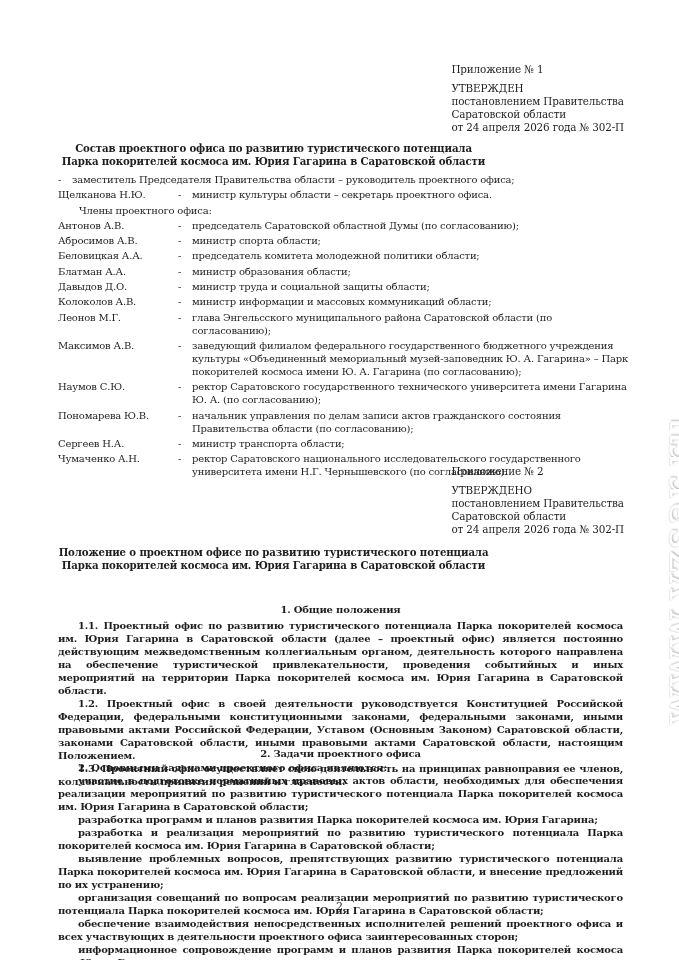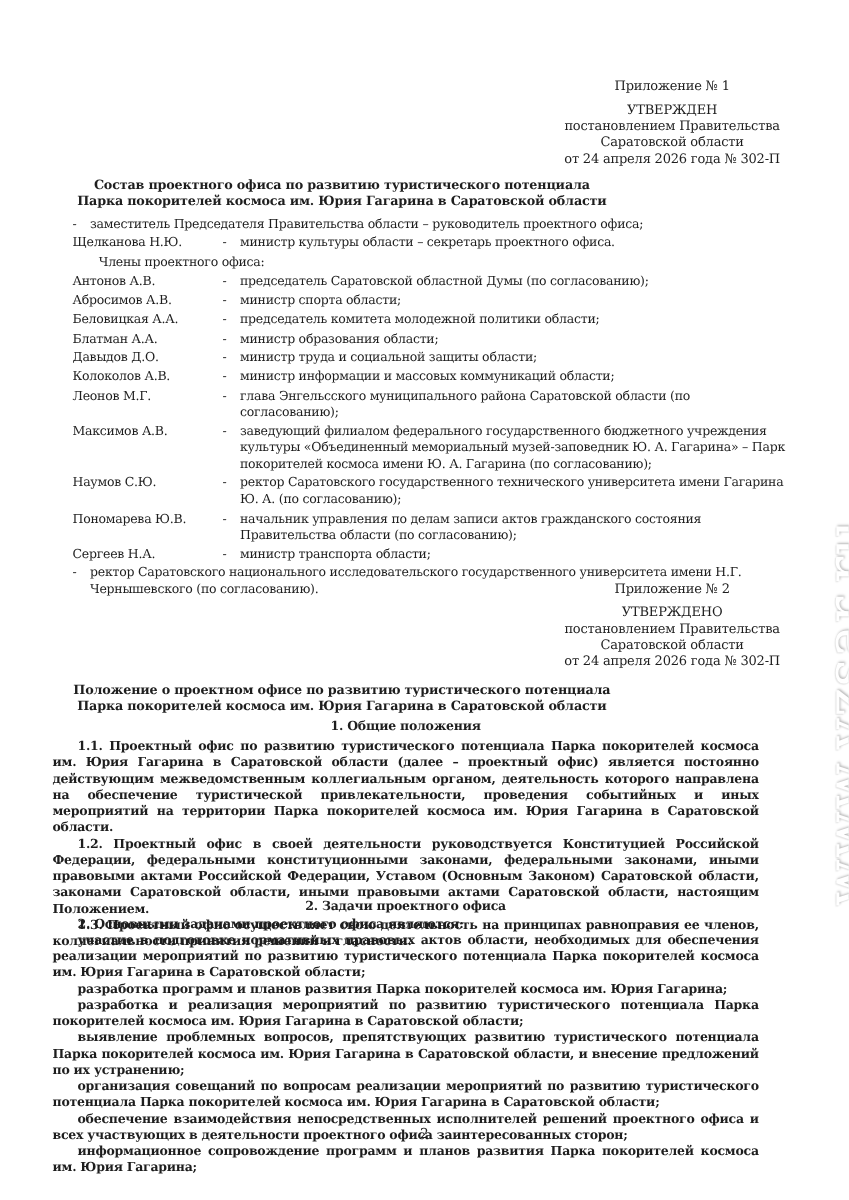--- a/index.html
+++ b/index.html
@@ -3,41 +3,42 @@
   <meta charset="utf-8">
   <style>
     html, body { margin: 0; padding: 0; background: #ffffff; }
     body {
       width: 679px; height: 960px; position: relative; overflow: hidden;
       font-family: "DejaVu Serif", "Liberation Serif", serif;
       color: #1e1e1e;
     }
     .page { position: absolute; left: 0; top: 0; width: 679px; height: 960px; }
     .right-block {
-      position: absolute; right: 55px; text-align: center;
+      position: absolute; right: 55px; text-align: left;
       font-size: 10.4px; line-height: 13px; letter-spacing: -0.15px;
     }
     .right-block .annex { margin-bottom: 6px; }
     .title {
       position: absolute; left: 0; width: 547px; text-align: center;
       font-weight: bold; font-size: 10.2px; line-height: 13px; letter-spacing: -0.15px;
     }
     .members {
       position: absolute; left: 58px; top: 173px; width: 570px;
       font-size: 10px; line-height: 13px; letter-spacing: -0.2px;
     }
     .mrow { display: flex; margin-bottom: 2.3px; }
     .mname { width: 120px; flex: 0 0 120px; }
     .mdash { width: 14px; flex: 0 0 14px; }
     .mrole { flex: 1; }
     .subhead { padding-left: 21px; margin-bottom: 2.3px; }
     .body-text {
-      position: absolute; left: 42px; width: 565px;
+      position: absolute; left: 58px; width: 565px;
       font-size: 10px; line-height: 13px; letter-spacing: -0.2px;
       text-align: justify;
+      margin-top: 28px;
     }
     .body-text p { margin: 0; text-indent: 20px; font-weight: bold; }
     .section-title {
       text-align: center; font-weight: bold; font-size: 10px; line-height: 13px;
       margin: 0;
     }
     .page-number {
       position: absolute; top: 900px; left: 0; width: 679px; text-align: center;
       font-size: 11px;
     }
@@ -128,20 +129,21 @@
       <div class="mname">Пономарева Ю.В.</div>
       <div class="mdash">-</div>
       <div class="mrole">начальник управления по делам записи актов гражданского состояния Правительства области (по согласованию);</div>
     </div>
     <div class="mrow">
       <div class="mname">Сергеев Н.А.</div>
       <div class="mdash">-</div>
       <div class="mrole">министр транспорта области;</div>
     </div>
     <div class="mrow">
+      <div class="mname">Чумаченко А.Н.</div>
       <div class="mdash">-</div>
       <div class="mrole">ректор Саратовского национального исследовательского государственного университета имени Н.Г. Чернышевского (по согласованию).</div>
     </div>
   </div>
 
   <div class="right-block" style="top:465px;">
     <div class="annex">Приложение № 2</div>
     <div>УТВЕРЖДЕНО</div>
     <div>постановлением Правительства</div>
     <div>Саратовской области</div>

